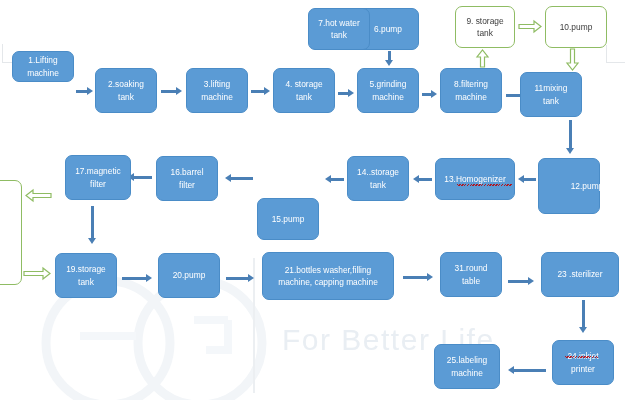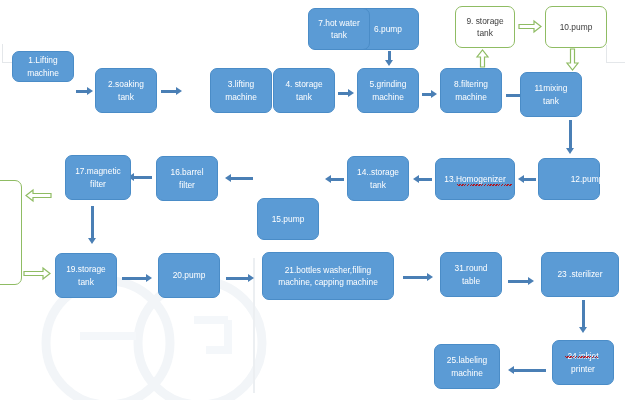--- a/index.html
+++ b/index.html
@@ -76,20 +76,21 @@
       <g fill="none" stroke="#f2f5f8" stroke-width="9">
         <circle cx="108" cy="343" r="62"></circle>
         <circle cx="200" cy="343" r="62"></circle>
       </g>
       <g fill="none" stroke="#f4f7fa" stroke-width="8">
         <path d="M80 336 h56"></path>
         <path d="M228 320 h-34 M228 320 v30 h-22"></path>
       </g>
     </svg>
     <div class="wm-line" style="left:253px;top:258px;width:2px;height:135px;"></div>
+    <div class="wm-text" style="left:282px;top:323px;">For Better Life</div>
     <div class="wm-corner" style="left:2px;top:44px;width:16px;height:18px;border-width:0 0 1.5px 1.5px;"></div>
     <div class="wm-corner" style="left:606px;top:45px;width:18px;height:17px;border-width:0 0 1.5px 1.5px;"></div>
   </div>
 
   <div id="layer-arrows">
       <div class="arrow blue right" style="left: 76px; top: 87px;">
         <div class="ar-body" style="left: 0px; top: 2.8px; width: 11px; height: 3.4px;"></div>
         <div class="ar-head" style="left: 11px; top: 0px;"></div>
       </div>
       <div class="arrow blue right" style="left: 161px; top: 87px;">
@@ -196,37 +197,37 @@
       <div class="arrow blue left" style="left: 508px; top: 366px;">
         <div class="ar-body" style="left: 6px; top: 2.8px; width: 32px; height: 3.4px;"></div>
         <div class="ar-head" style="left: 0px; top: 0px;"></div>
       </div>
     </div>
   <div id="layer-nodes">
       <div class="node blue" style="left: 12px; top: 51px; width: 62px; height: 31px;">1.Lifting
 machine</div>
       <div class="node blue" style="left: 95px; top: 68px; width: 62px; height: 45px;">2.soaking
 tank</div>
-      <div class="node blue" style="left: 186px; top: 68px; width: 62px; height: 45px; margin-left: 24px;">3.lifting
+      <div class="node blue" style="left: 186px; top: 68px; width: 62px; height: 45px;">3.lifting
 machine</div>
       <div class="node blue" style="left: 273px; top: 68px; width: 62px; height: 45px;">4. storage
 tank</div>
       <div class="node blue" style="left: 357px; top: 68px; width: 62px; height: 45px;">5.grinding
 machine</div>
       <div class="node blue" style="left: 357px; top: 8px; width: 62px; height: 42px; text-align: right;">6.pump</div>
       <div class="node blue" style="left: 272px; top: 8px; width: 62px; height: 42px; margin-left: 36px;">7.hot water
 tank</div>
       <div class="node blue" style="left: 440px; top: 68px; width: 62px; height: 45px;">8.filtering
 machine</div>
       <div class="node green" style="left: 455px; top: 6px; width: 60px; height: 42px;">9. storage
 tank</div>
       <div class="node green" style="left: 545px; top: 6px; width: 62px; height: 42px;">10.pump</div>
       <div class="node blue" style="left: 520px; top: 72px; width: 62px; height: 45px;">11mixing
 tank</div>
-      <div class="node blue" style="left: 538px; top: 158px; width: 62px; height: 42px; padding-left: 39px;">12.pump</div>
+      <div class="node blue" style="left: 538px; top: 158px; width: 62px; height: 56px; padding-left: 39px;">12.pump</div>
       <div class="node blue" style="left: 435px; top: 158px; width: 80px; height: 42px;">13.Homogenizer</div>
       <div class="node blue" style="left: 347px; top: 156px; width: 62px; height: 45px;">14..storage
 tank</div>
       <div class="node blue" style="left: 257px; top: 156px; width: 62px; height: 42px; margin-top: 42px;">15.pump</div>
       <div class="node blue" style="left: 156px; top: 156px; width: 62px; height: 45px;">16.barrel
 filter</div>
       <div class="node blue" style="left: 57px; top: 155px; width: 66px; height: 45px; margin-left: 8px;">17.magnetic
 filter</div>
       <div class="node green" style="left: -28px; top: 180px; width: 50px; height: 105px;">T</div>
       <div class="node blue" style="left: 55px; top: 253px; width: 62px; height: 45px;">19.storage

